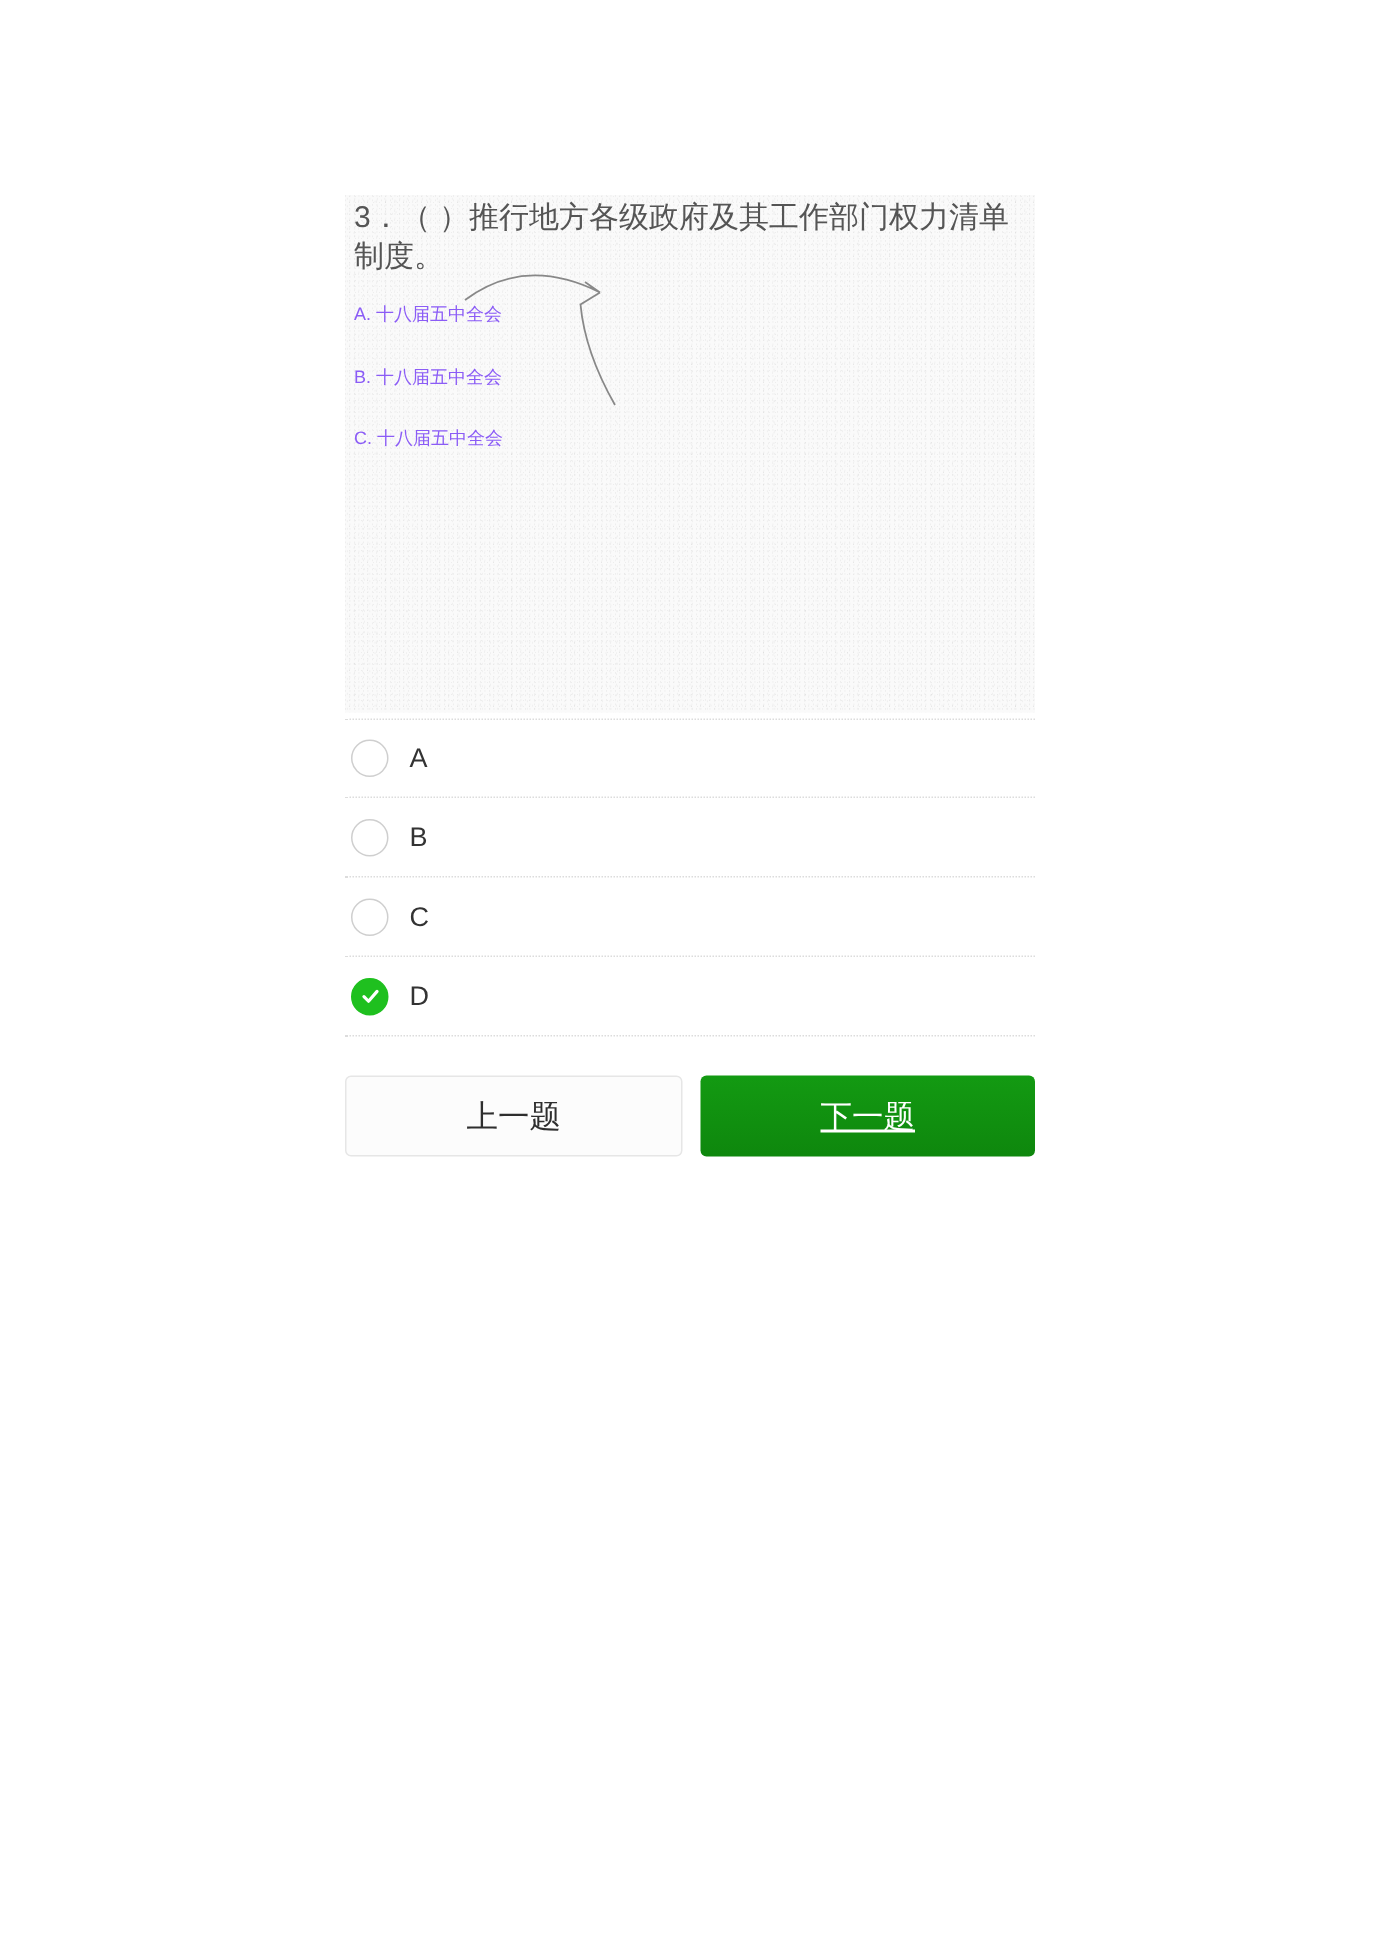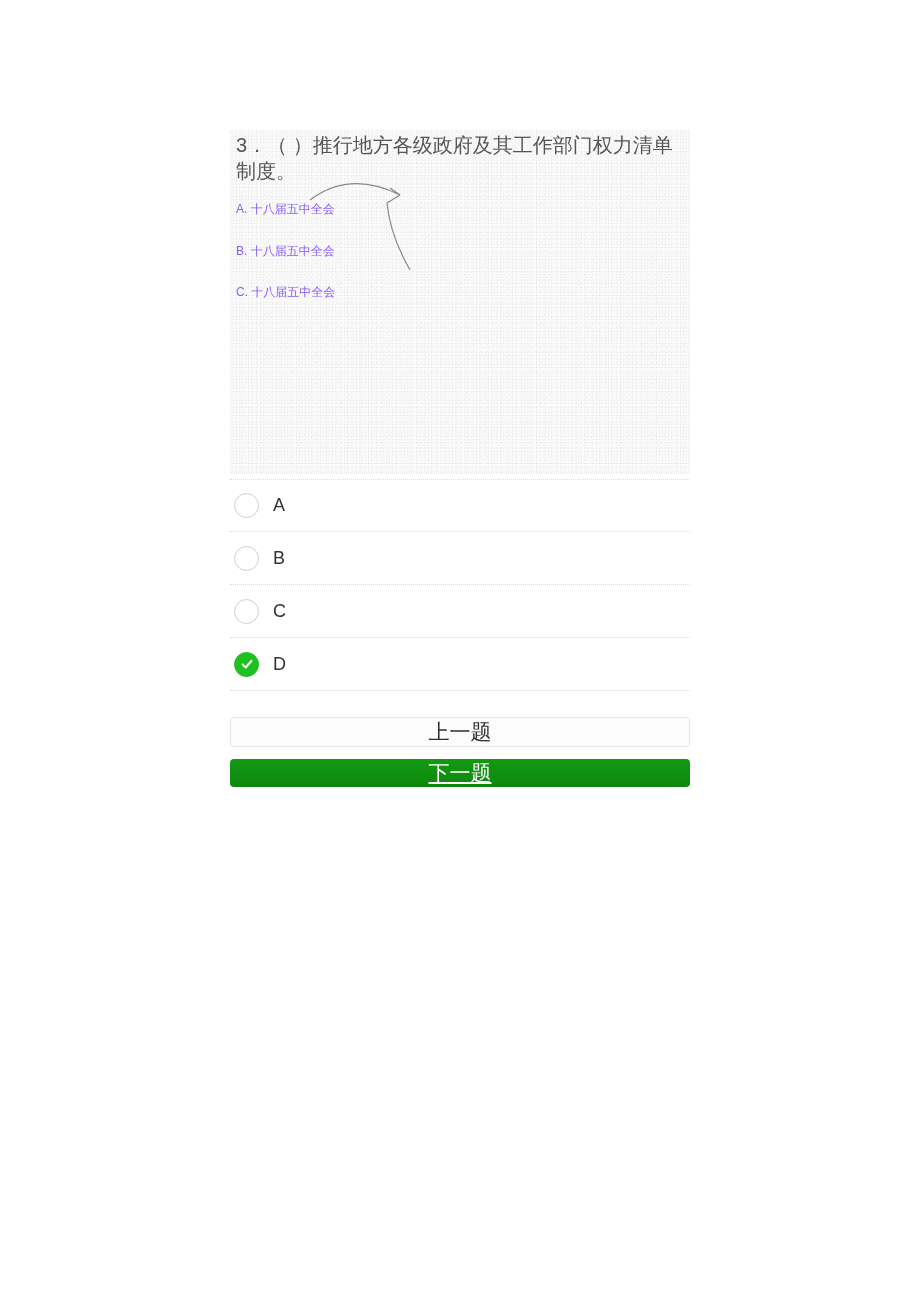--- a/index.html
+++ b/index.html
@@ -104,21 +104,20 @@
     .answer-label {
       margin-left: 14px;
       font-size: 18px;
       color: #333;
     }
     .button-row {
       display: flex;
       justify-content: space-between;
       margin-top: 26px;
       gap: 12px;
-      flex-direction: column;
     }
     .btn {
       flex: 1;
       height: 54px;
       border-radius: 4px;
       font-size: 21px;
       display: flex;
       align-items: center;
       justify-content: center;
       cursor: pointer;

